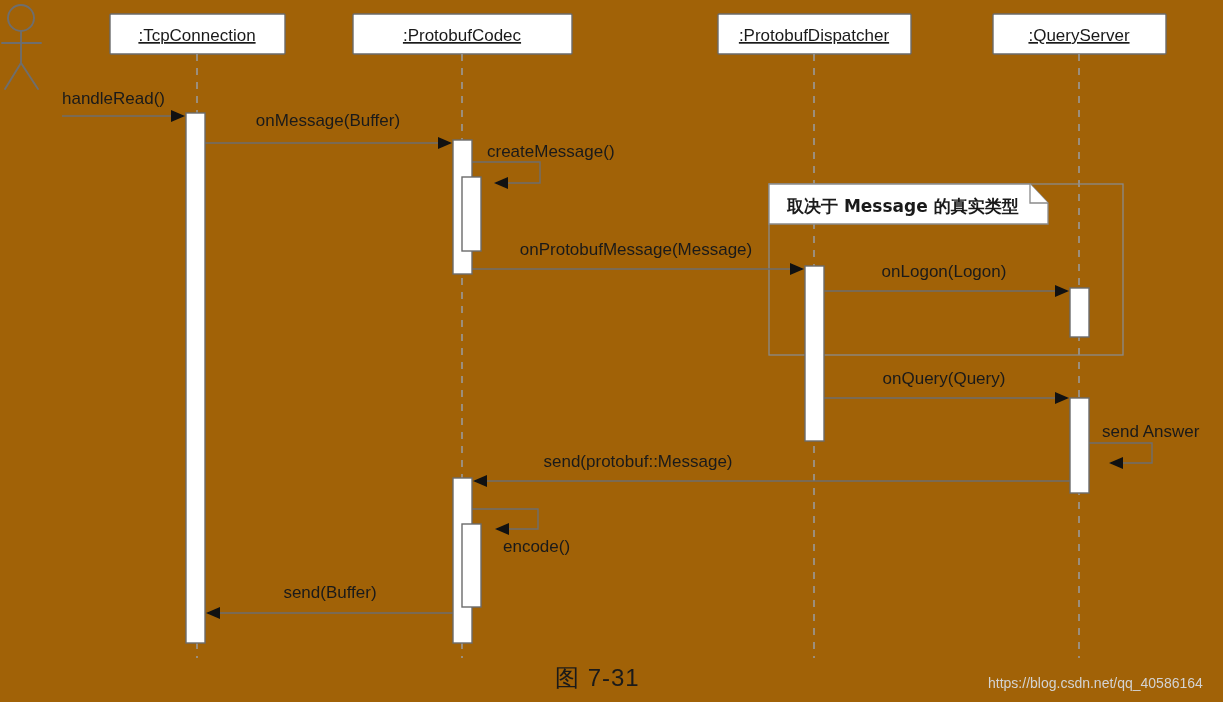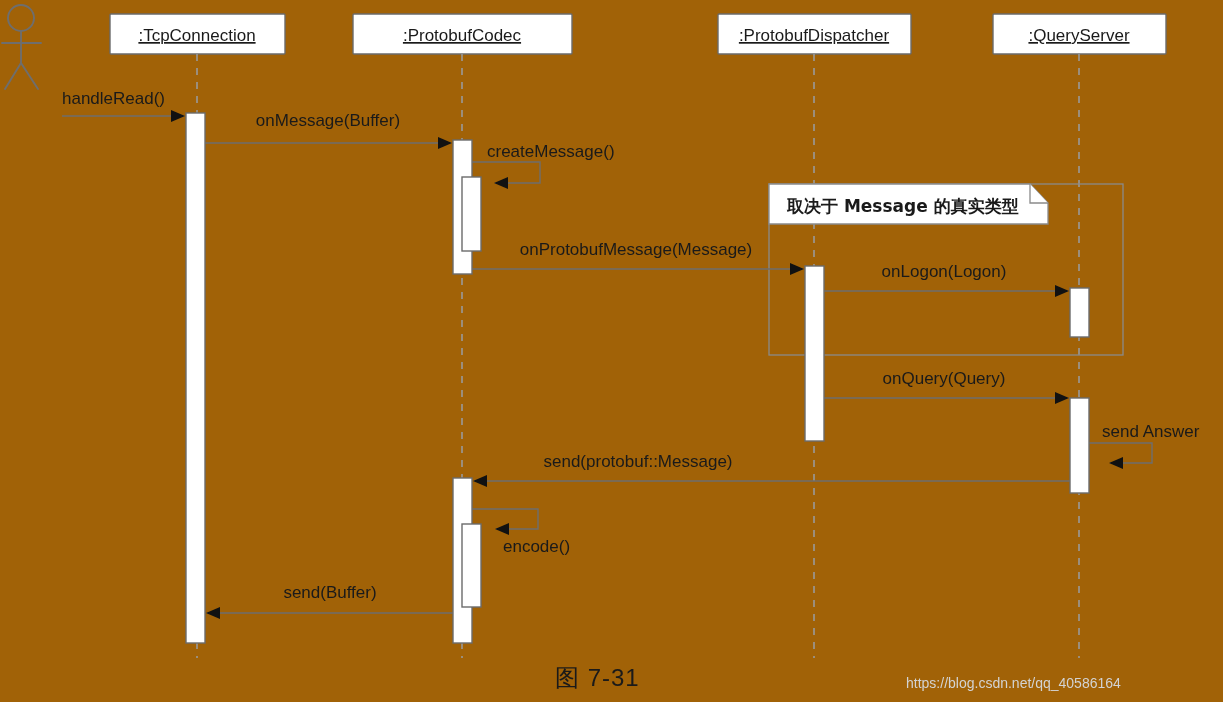--- a/index.html
+++ b/index.html
@@ -91,21 +91,21 @@
     color: #1a1a1a;
     left: 555px;
     top: 662px;
     letter-spacing: 1px;
   }
   .watermark {
     position: absolute;
     font-family: "Liberation Sans", "DejaVu Sans", sans-serif;
     font-size: 14px;
     color: #d3d3d3;
-    left: 906px;
+    left: 988px;
     top: 675px;
     white-space: nowrap;
   }
 </style>
 </head>
 <body>
 
 <div id="canvas">
 
   <svg class="diagram" viewBox="0 0 1223 702">

